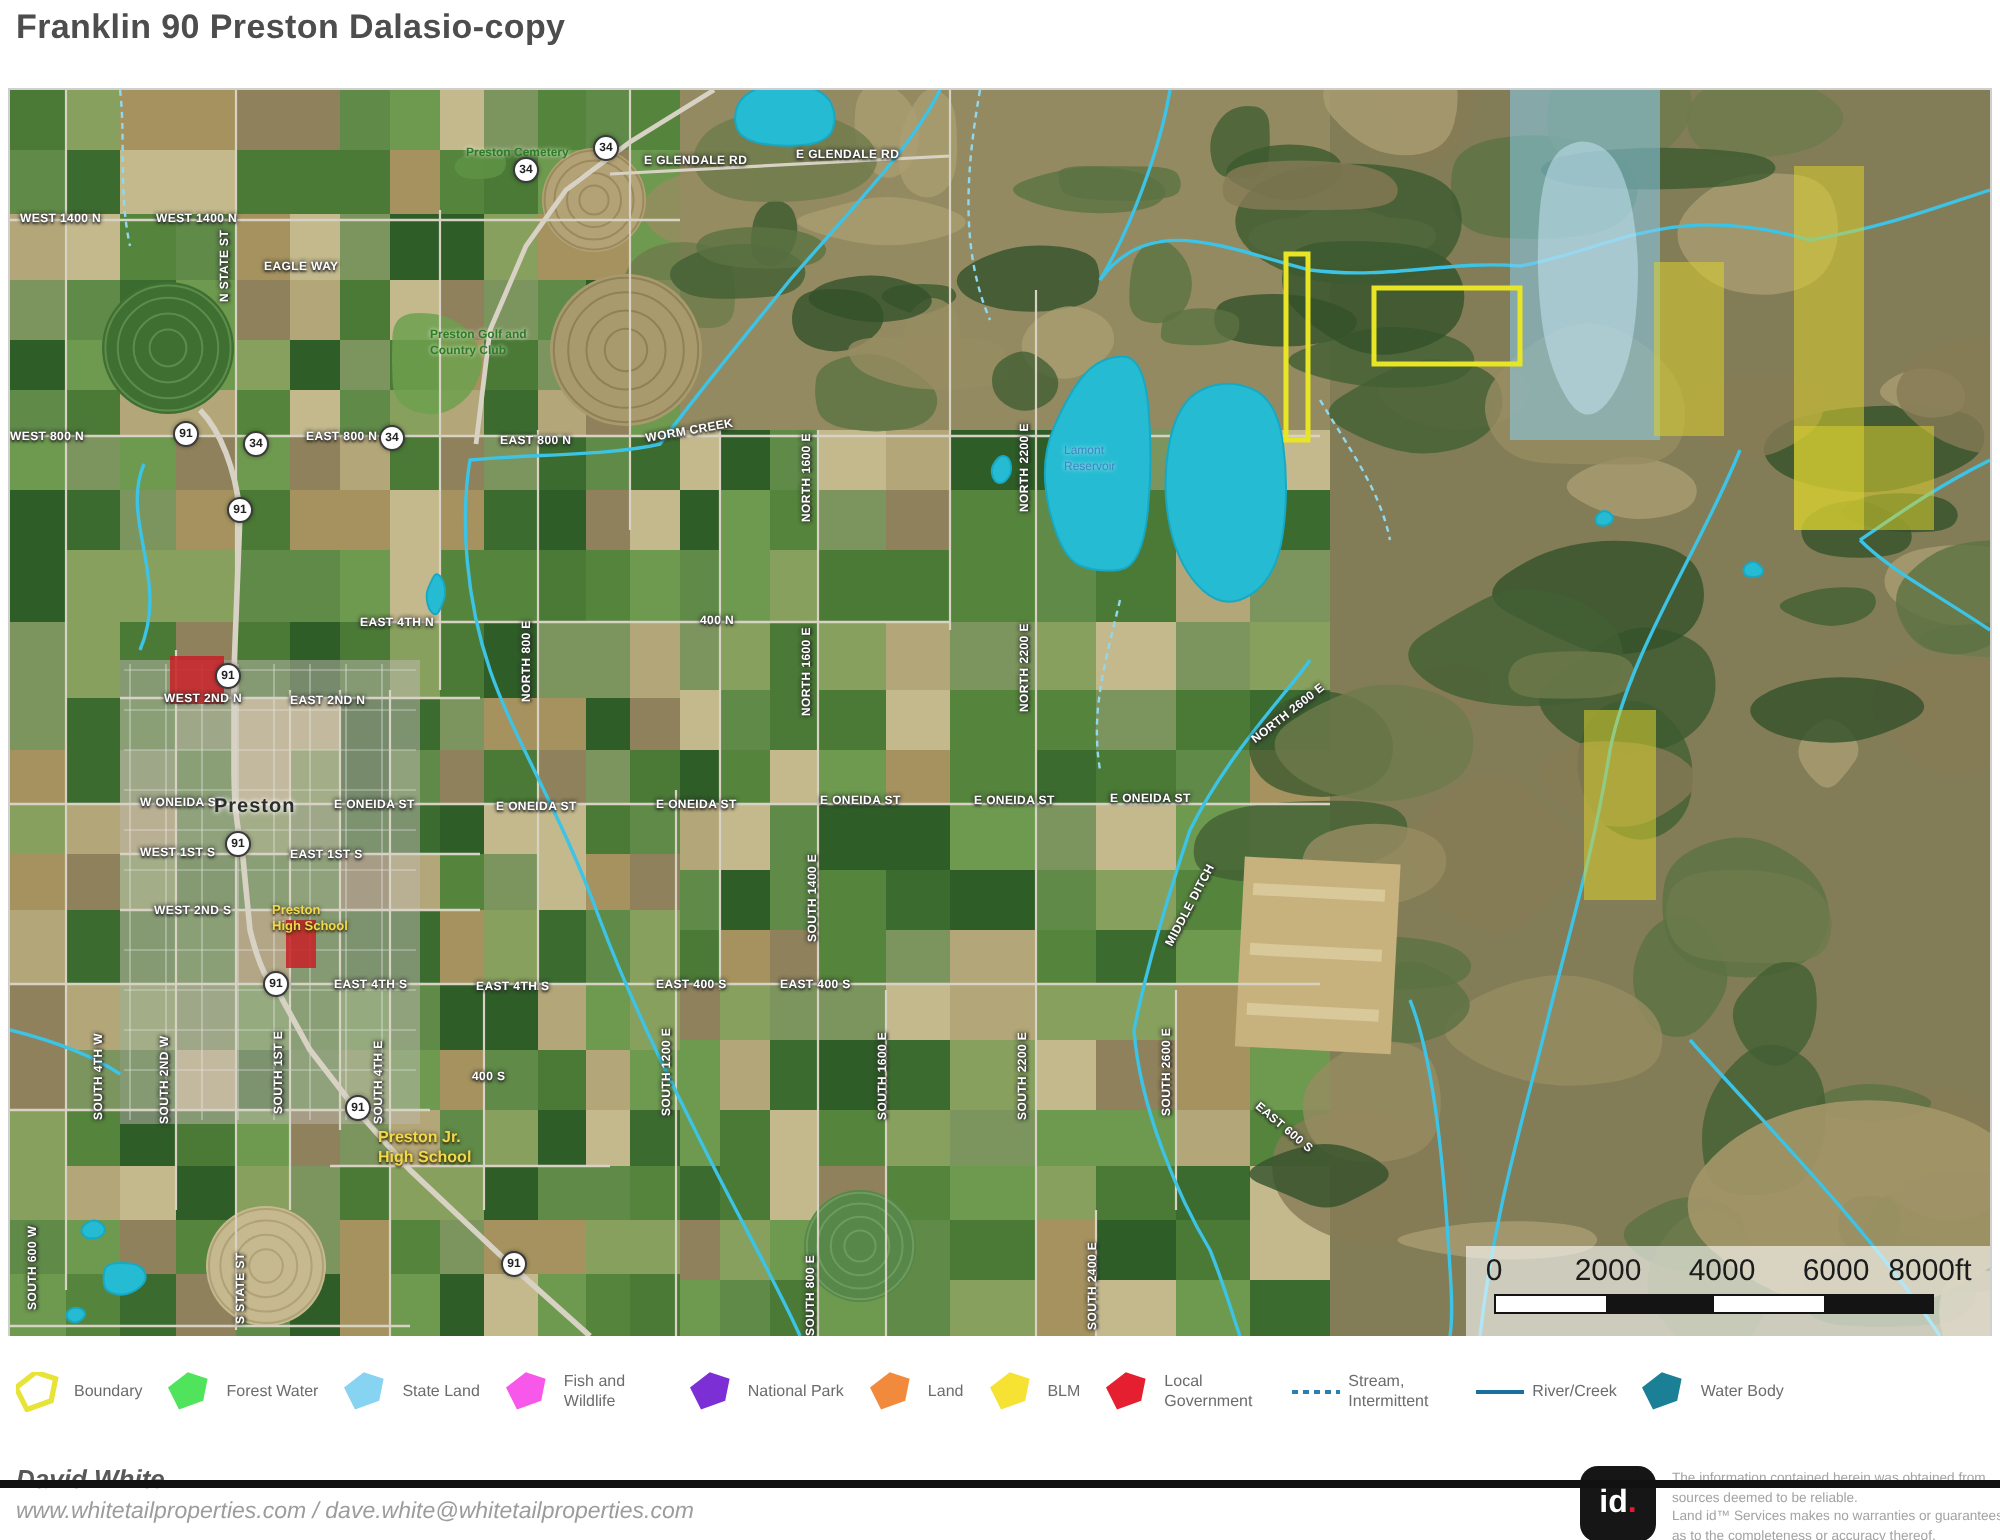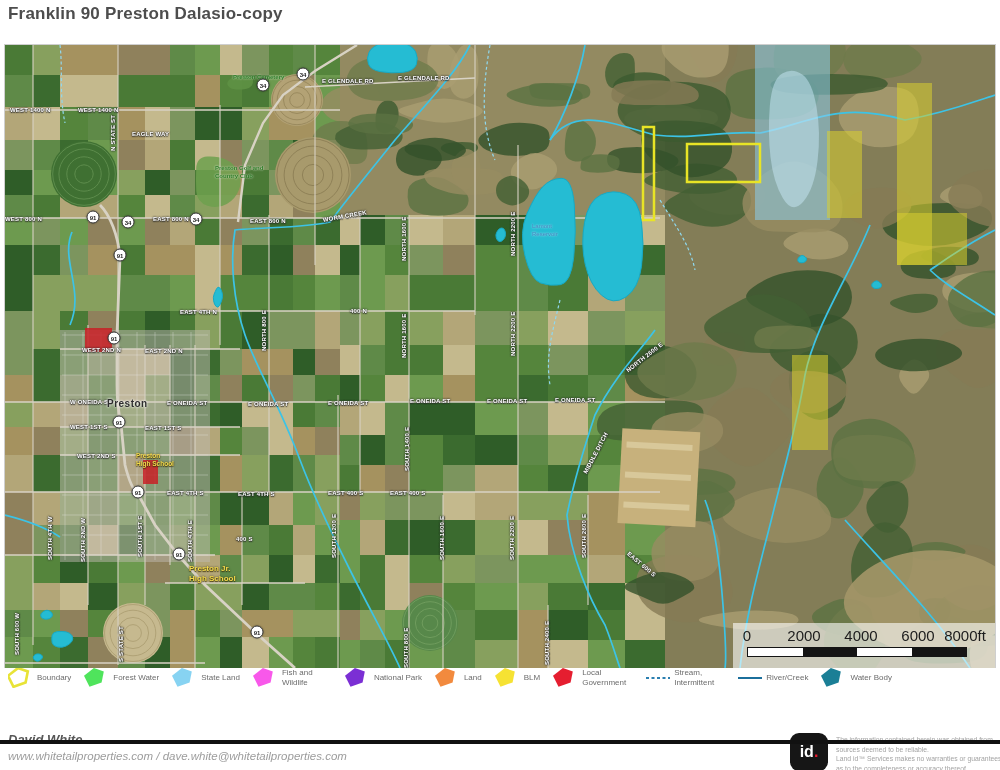--- a/index.html
+++ b/index.html
@@ -30,21 +30,21 @@
     font-size:6px;font-weight:bold;color:#222;display:flex;align-items:center;justify-content:center;
     transform:translate(-50%,-50%);box-shadow:0 0 2px rgba(0,0,0,.4);}
   
   #scalebar{position:absolute;left:728px;top:578px;width:262px;height:45px;background:rgba(255,255,255,.6);}
   .sb-label{position:absolute;top:4px;font-size:15px;color:#1c1c1c;transform:translateX(-50%);white-space:nowrap;}
   #sb-bar{position:absolute;left:14px;top:24px;width:218px;height:8px;border:1.5px solid #141414;display:flex;background:#fff;}
   .sb-seg{height:100%;flex:1;}
   .sb-seg:nth-child(2),.sb-seg:nth-child(4){background:#141414;}
   
   #legend{position:absolute;left:0;top:668px;width:100%;height:38px;background:#fff;display:flex;
-    align-items:flex-start;padding-left:8px;box-sizing:border-box;}
+    align-items:flex-end;padding-left:8px;box-sizing:border-box;}
   .lg-item{display:flex;align-items:center;margin-right:13px;}
   .lg-icon{width:22px;height:20px;flex:0 0 auto;margin-right:7px;}
   .lg-label{font-size:8px;color:#6c6c6c;line-height:1.2;max-width:50px;}
   
   #footer-left{position:absolute;left:8px;top:732px;font-style:italic;}
   #agent-name{font-size:13px;font-weight:bold;color:#585858;}
   #agent-contact{font-size:11.5px;color:#9c9c9c;margin-top:3px;}
   #logo{position:absolute;left:790px;top:733px;width:38px;height:38px;background:#161616;border-radius:9px;
     display:flex;align-items:center;justify-content:center;font-size:16px;font-weight:bold;color:#fff;}
   #logo .dot{color:#e8192e;}

